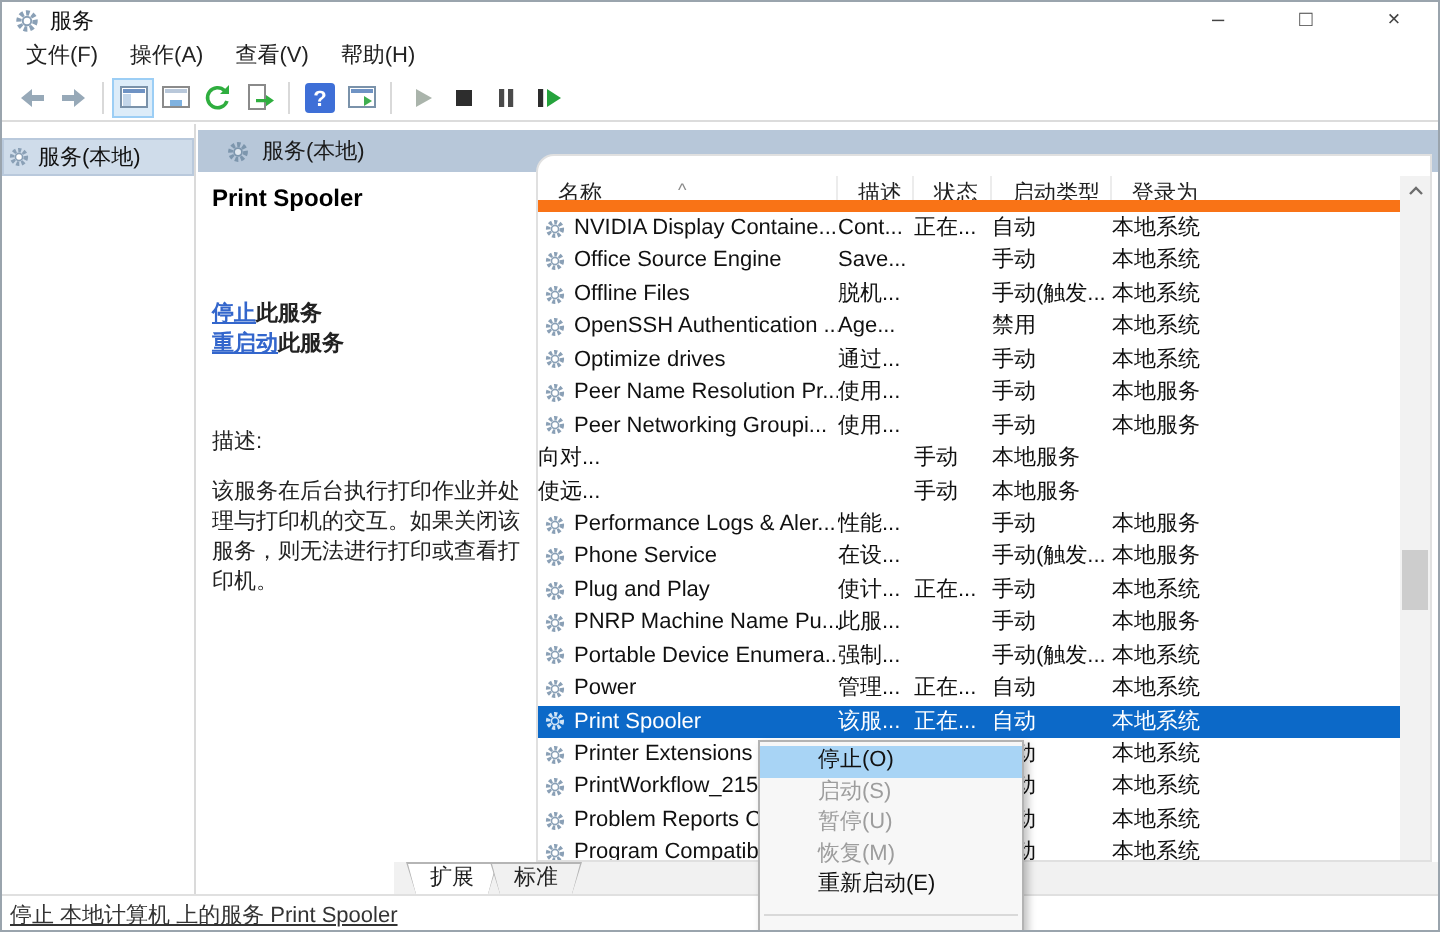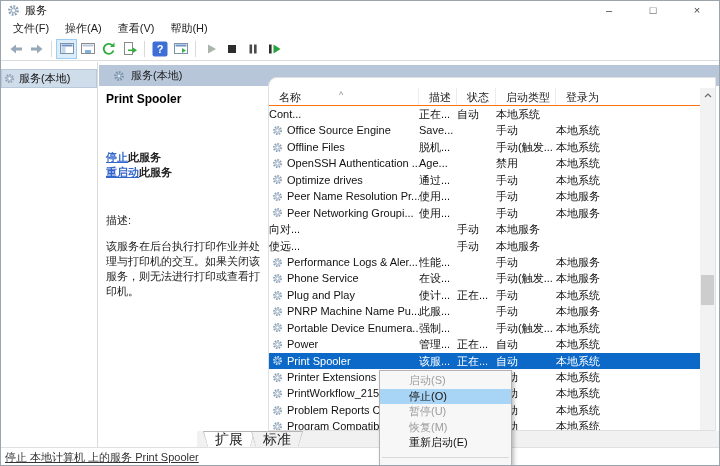--- a/index.html
+++ b/index.html
@@ -40,39 +40,39 @@
   .links { margin-top:44px; line-height:15px;font-weight:bold; }
   .link { color:var(--link); text-decoration:underline; cursor:pointer; }
   .desc-label { margin-top:33px; }
   .desc-text { margin-top:11px; line-height:15px; width:160px; }
 
   
   .listbox { position:absolute; left:169px; top:15px; right:3px; bottom:16px; background:#fff;
              border:1px solid #e0e0e0; border-top-left-radius:9px; overflow:hidden; }
   .lheader { position:absolute; top:10px; left:0; right:15px; height:18px; display:grid;
              grid-template-columns:150px 38px 39px 60px auto; font-size:11px; color:#222;
-             border-bottom:1px solid #f97316; }
+             border-bottom:6px solid #f97316; }
   .lheader .hc { line-height:18px; padding-left:10px; border-right:1px solid #ececec; overflow:hidden; white-space:nowrap; position:relative; }
   .lheader .hc:last-child { border-right:none; }
   .sortmark { position:absolute; left:70px; top:-2px; font-size:9px; color:#8a8a8a; }
   .lrows { position:absolute; top:28px; left:0; right:15px; bottom:0; overflow:hidden; }
   .lrow { display:grid; grid-template-columns:150px 38px 39px 60px auto; height:16.45px; font-size:11px; color:#111; }
   .lrow > div { line-height:16.45px; overflow:hidden; white-space:nowrap; }
   .c-name { display:flex; align-items:center; gap:4px; padding-left:3px; }
   .c-name svg { flex:0 0 auto; }
   .lrow.sel { background:var(--sel); color:#fff; }
   .vscroll { position:absolute; top:10px; right:0; bottom:0; width:15px; background:#f2f2f2; }
   .vs-up { height:15px; display:flex; align-items:center; justify-content:center; }
   .vs-thumb { position:absolute; top:187px; left:1px; right:1px; height:30px; background:#cdcdcd; }
 
   
   .tabsrow { position:absolute; left:98px; right:0; bottom:0; height:16px; background:#f1f1f1; padding-left:6px; display:flex; }
   .tab { height:16px; clip-path:polygon(0 0,100% 0,calc(100% - 5px) 100%,5px 100%);
          background:#b5b5b5; padding:1px 1px 0 1px; margin-right:-4px; }
-  .tab .tin { height:15px; line-height:14px; font-size:14px; color:#222; padding:0 11px;
+  .tab .tin { height:15px; line-height:14px; font-size:11px; color:#222; padding:0 11px;
               clip-path:polygon(0 0,100% 0,calc(100% - 4px) 100%,4px 100%); background:#f1f1f1; }
   .tab.active .tin { background:#fff; }
 
   
   .statusbar { position:absolute; left:0; right:0; bottom:0; height:18px; background:#fff;
                border-top:1px solid #e0e0e0; font-size:11px; color:#333; padding:2px 0 0 4px;text-decoration:underline; }
 
   
   .ctxmenu { position:absolute; left:378px; top:369px; width:133px; height:97px; background:#f7f7f7;
              border:1px solid #b3b3b3; box-shadow:2px 2px 4px rgba(0,0,0,.25); padding-top:2px; z-index:20; }
@@ -218,20 +218,27 @@
       <div class="listbox">
         <div class="lheader">
             <div class="hc">名称<span class="sortmark">^</span></div>
             <div class="hc">描述</div>
             <div class="hc">状态</div>
             <div class="hc">启动类型</div>
             <div class="hc">登录为</div>
           </div>
         <div class="lrows">
             <div class="lrow">
+              <div class="c-name">
+                <svg width="11" height="11" viewBox="0 0 16 16">
+                  <circle cx="8" cy="8" r="5" fill="none" stroke="#8aa0b6" stroke-width="3.2" stroke-dasharray="2.2 1.6"></circle>
+                  <circle cx="8" cy="8" r="2.6" fill="#fff" stroke="#8aa0b6" stroke-width="1.2"></circle>
+                </svg>
+                <span>NVIDIA Display Containe...</span>
+              </div>
               <div>Cont...</div>
               <div>正在...</div>
               <div>自动</div>
               <div>本地系统</div>
             </div>
             <div class="lrow">
               <div class="c-name">
                 <svg width="11" height="11" viewBox="0 0 16 16">
                   <circle cx="8" cy="8" r="5" fill="none" stroke="#8aa0b6" stroke-width="3.2" stroke-dasharray="2.2 1.6"></circle>
                   <circle cx="8" cy="8" r="2.6" fill="#fff" stroke="#8aa0b6" stroke-width="1.2"></circle>
@@ -483,20 +490,20 @@
           </div>
         </div>
     </div>
   </div>
 
   <div class="statusbar">
     <span>停止 本地计算机 上的服务 Print Spooler</span>
   </div>
 
   <div class="ctxmenu">
+      <div class="mitem hl">停止(O)</div>
       <div class="mitem disabled">启动(S)</div>
-      <div class="mitem hl">停止(O)</div>
       <div class="mitem disabled">暂停(U)</div>
       <div class="mitem disabled">恢复(M)</div>
       <div class="mitem">重新启动(E)</div>
       <div class="msep"></div>
     </div>
 </div>
 
 </body></html>

